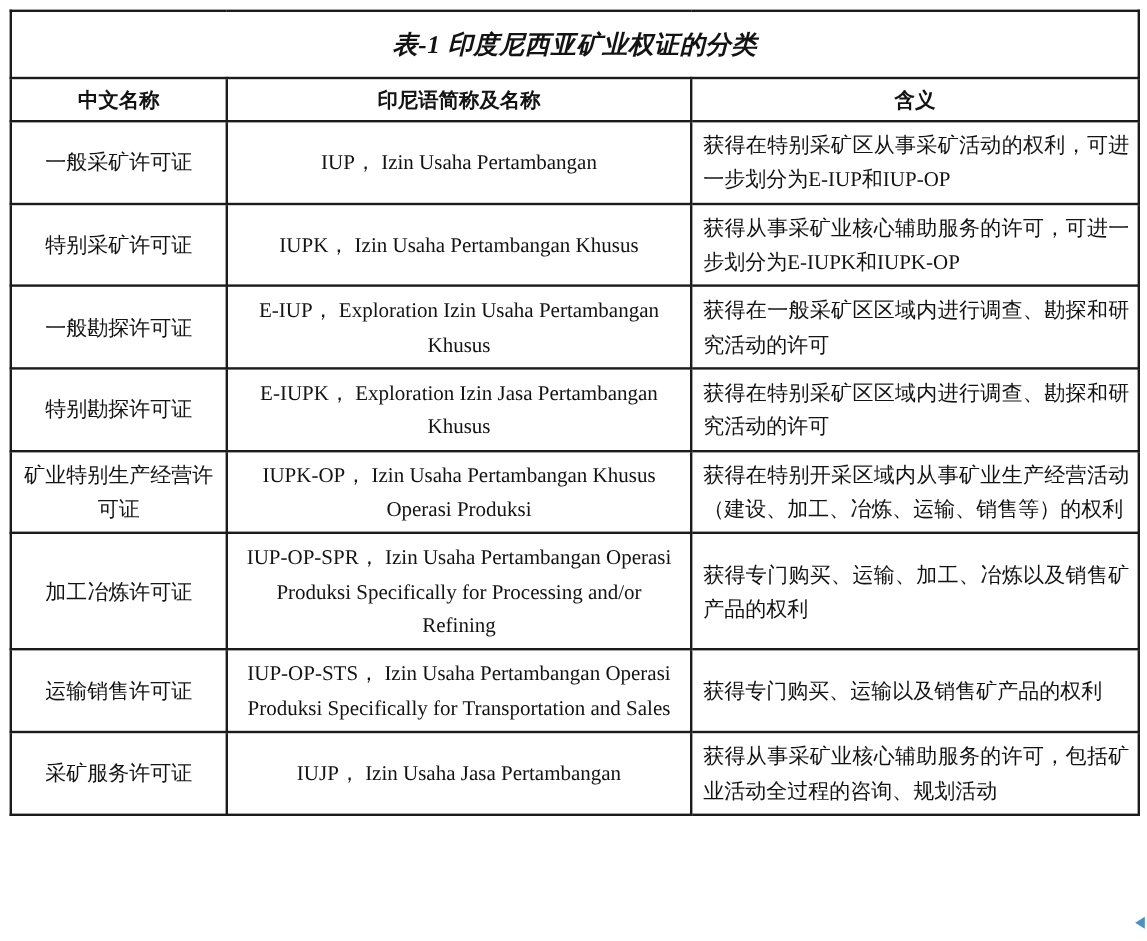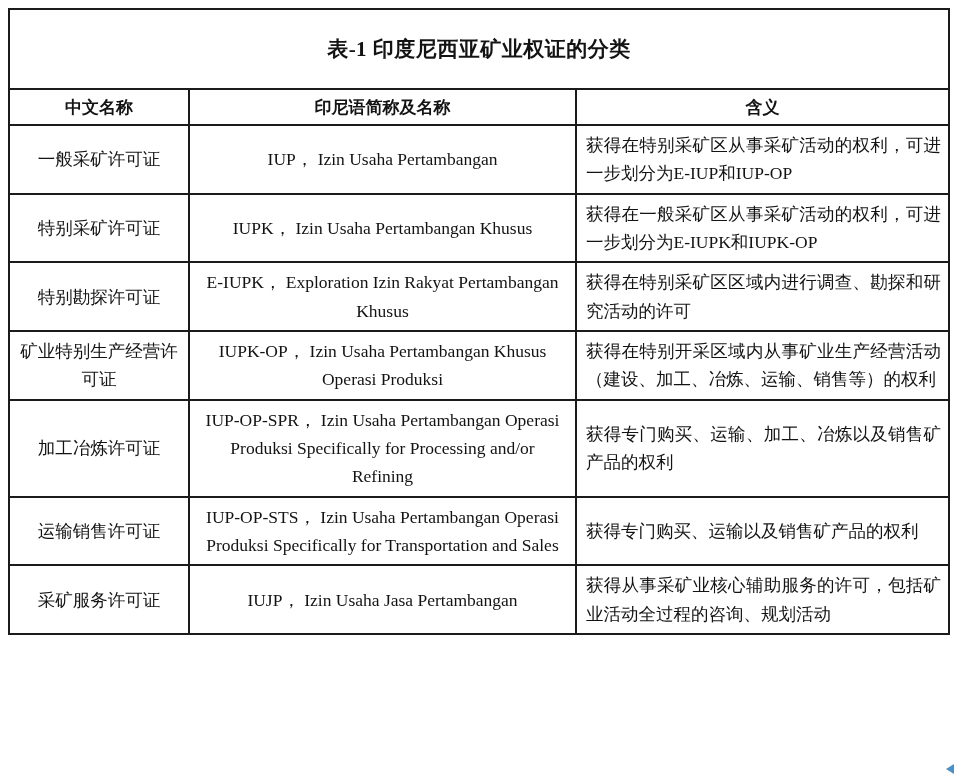--- a/index.html
+++ b/index.html
@@ -22,21 +22,22 @@
     border: 2px solid #1b1b1b;
     vertical-align: middle;
     word-break: break-word;
   }
   .title-cell {
     font-size: 21px;
     font-weight: bold;
     text-align: center;
     height: 46px;
     letter-spacing: 0.5px;
-    padding: 16px 4px;
+    padding: 4px 4px;
+    font-style: italic;
   }
   .header-cell {
     font-size: 17px;
     font-weight: bold;
     text-align: center;
     height: 30px;
     padding: 2px 4px;
     margin-left: 28px;
   }
   .cell {
@@ -80,25 +81,30 @@
       <th class="header-cell">含义</th>
     </tr>
     <tr>
       <td class="cell c1">一般采矿许可证</td>
       <td class="cell c2">IUP， Izin Usaha Pertambangan</td>
       <td class="cell c3">获得在特别采矿区从事采矿活动的权利，可进一步划分为E-IUP和IUP-OP</td>
     </tr>
     <tr>
       <td class="cell c1">特别采矿许可证</td>
       <td class="cell c2">IUPK， Izin Usaha Pertambangan Khusus</td>
-      <td class="cell c3">获得在一般采矿区从事采矿活动的权利，可进一步划分为E-IUPK和IUPK-OP</td>
+      <td class="cell c3">获得从事采矿业核心辅助服务的许可，可进一步划分为E-IUPK和IUPK-OP</td>
+    </tr>
+    <tr>
+      <td class="cell c1">一般勘探许可证</td>
+      <td class="cell c2">E-IUP， Exploration Izin Usaha Pertambangan Khusus</td>
+      <td class="cell c3">获得在一般采矿区区域内进行调查、勘探和研究活动的许可</td>
     </tr>
     <tr>
       <td class="cell c1">特别勘探许可证</td>
-      <td class="cell c2">E-IUPK， Exploration Izin Rakyat Pertambangan Khusus</td>
+      <td class="cell c2">E-IUPK， Exploration Izin Jasa Pertambangan Khusus</td>
       <td class="cell c3">获得在特别采矿区区域内进行调查、勘探和研究活动的许可</td>
     </tr>
     <tr>
       <td class="cell c1">矿业特别生产经营许可证</td>
       <td class="cell c2">IUPK-OP， Izin Usaha Pertambangan Khusus Operasi Produksi</td>
       <td class="cell c3">获得在特别开采区域内从事矿业生产经营活动（建设、加工、冶炼、运输、销售等）的权利</td>
     </tr>
     <tr>
       <td class="cell c1">加工冶炼许可证</td>
       <td class="cell c2">IUP-OP-SPR， Izin Usaha Pertambangan Operasi Produksi Specifically for Processing and/or Refining</td>

